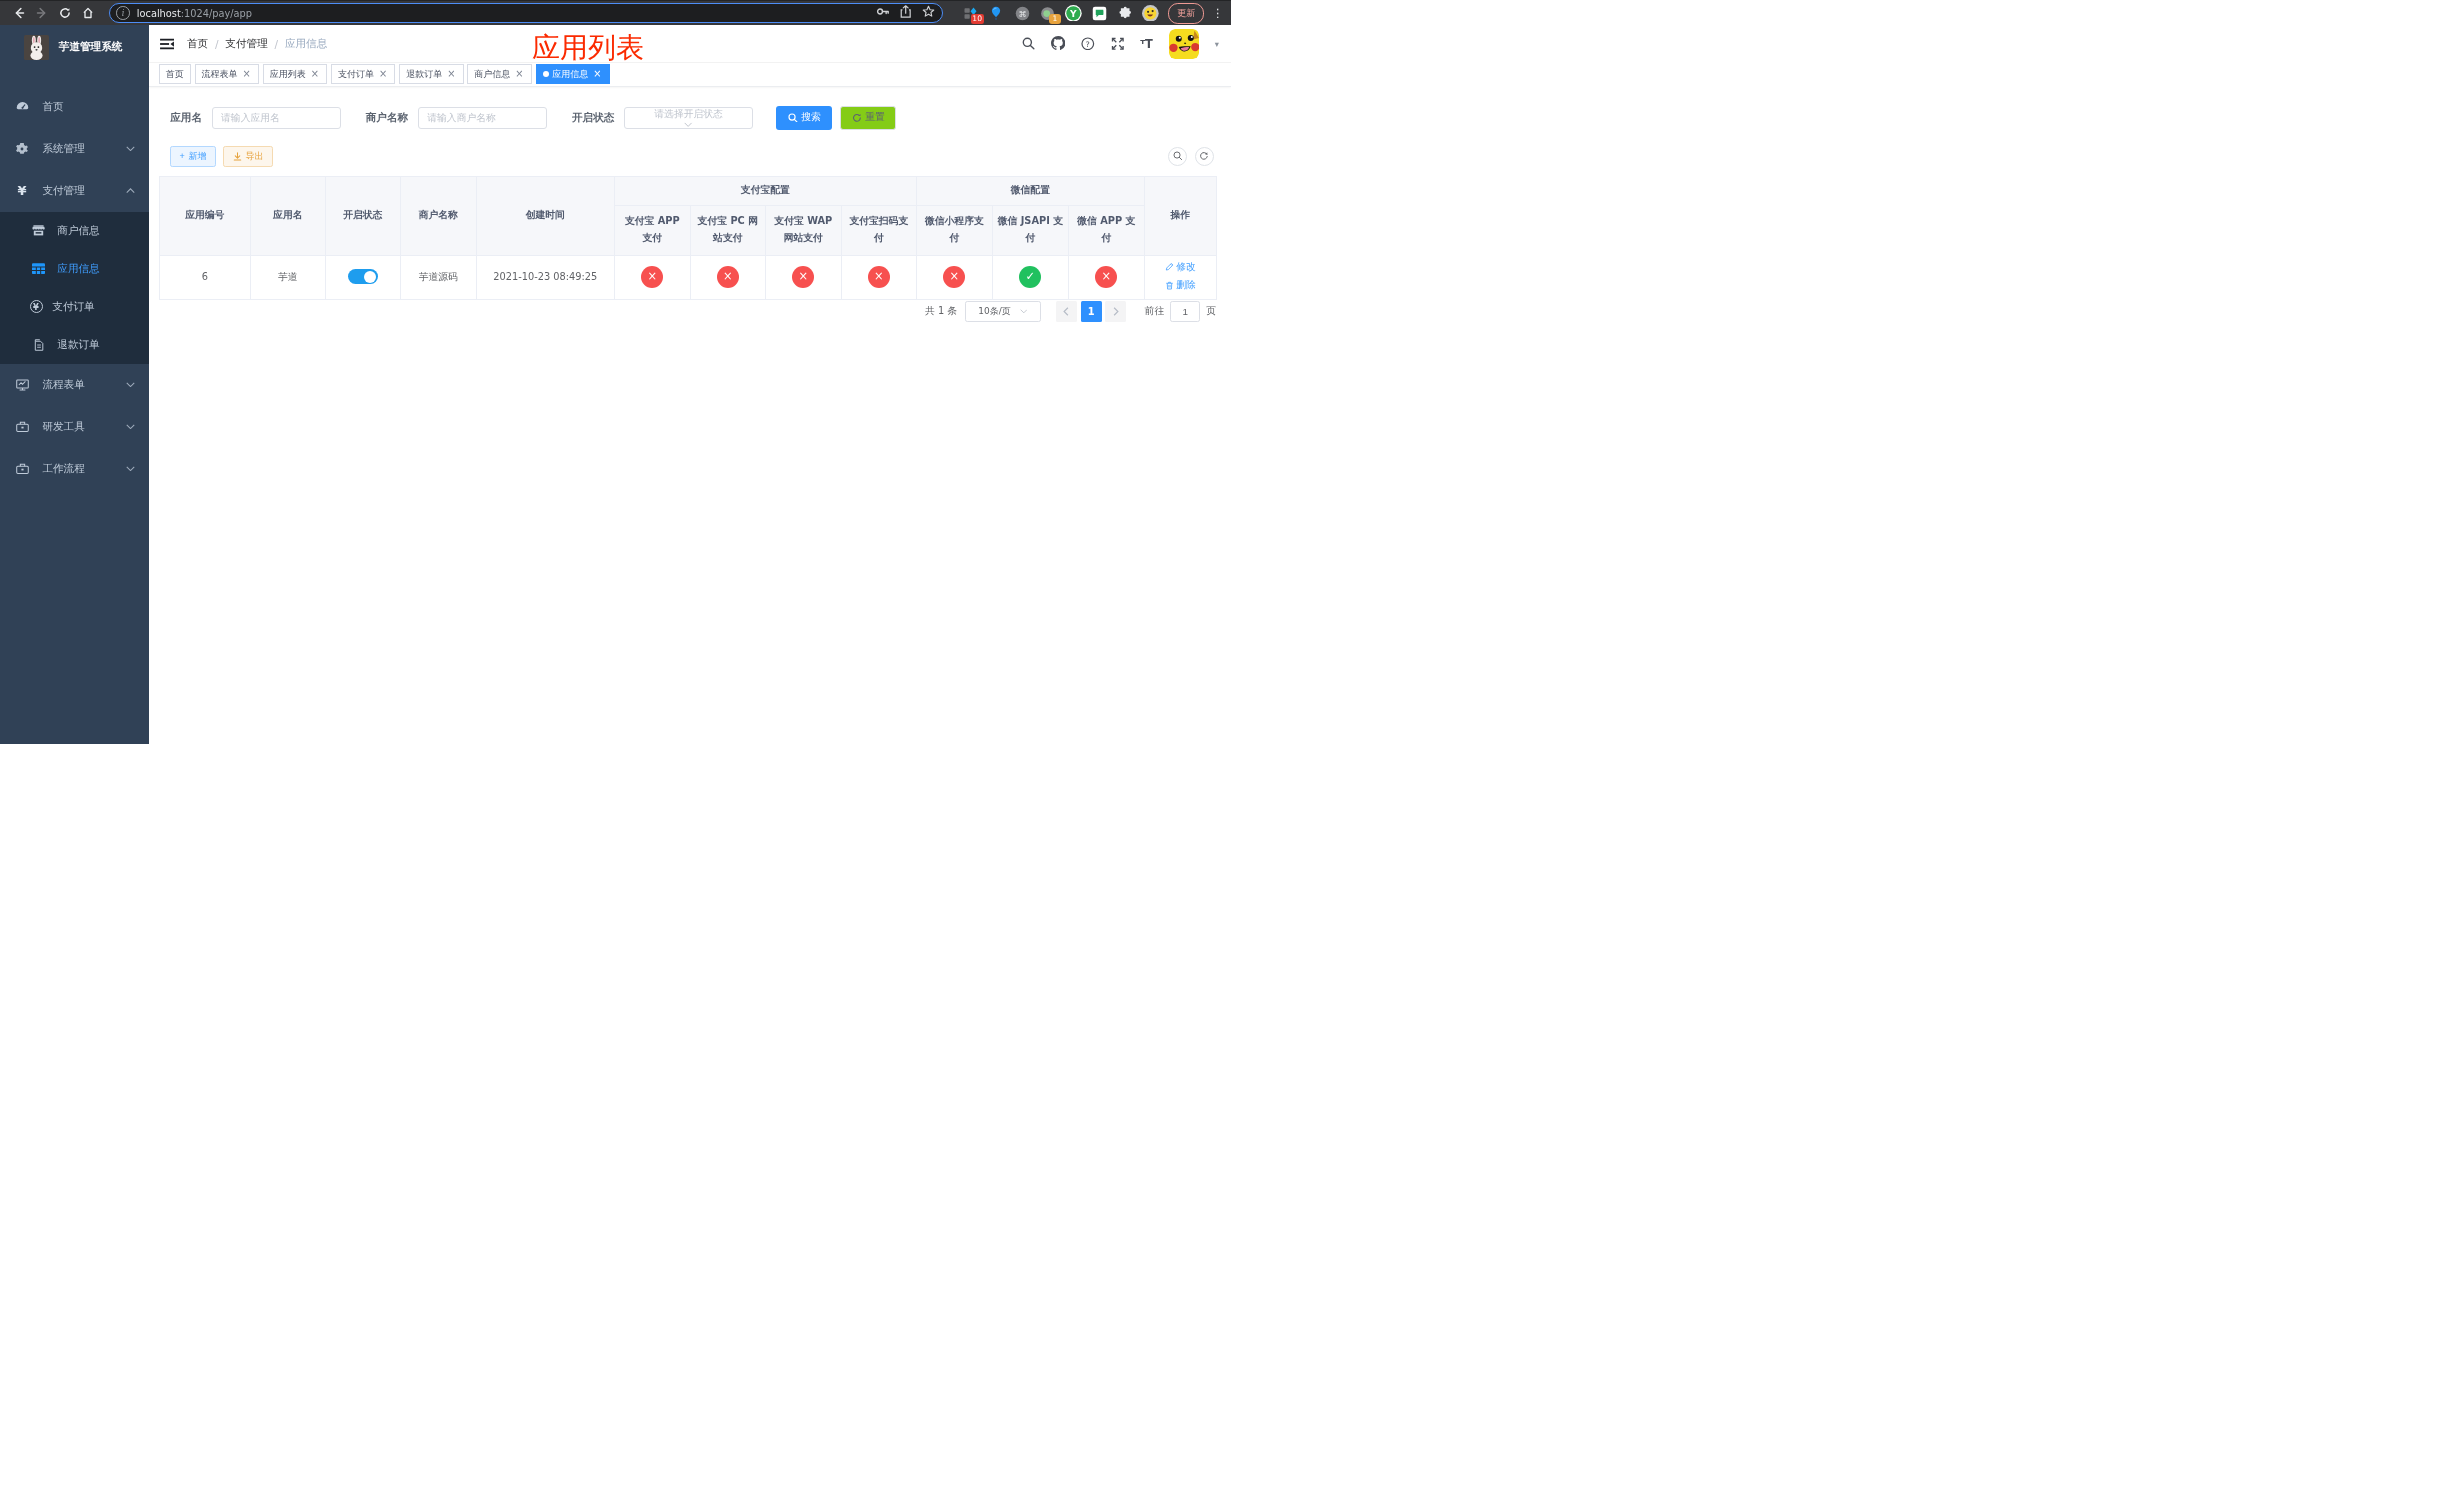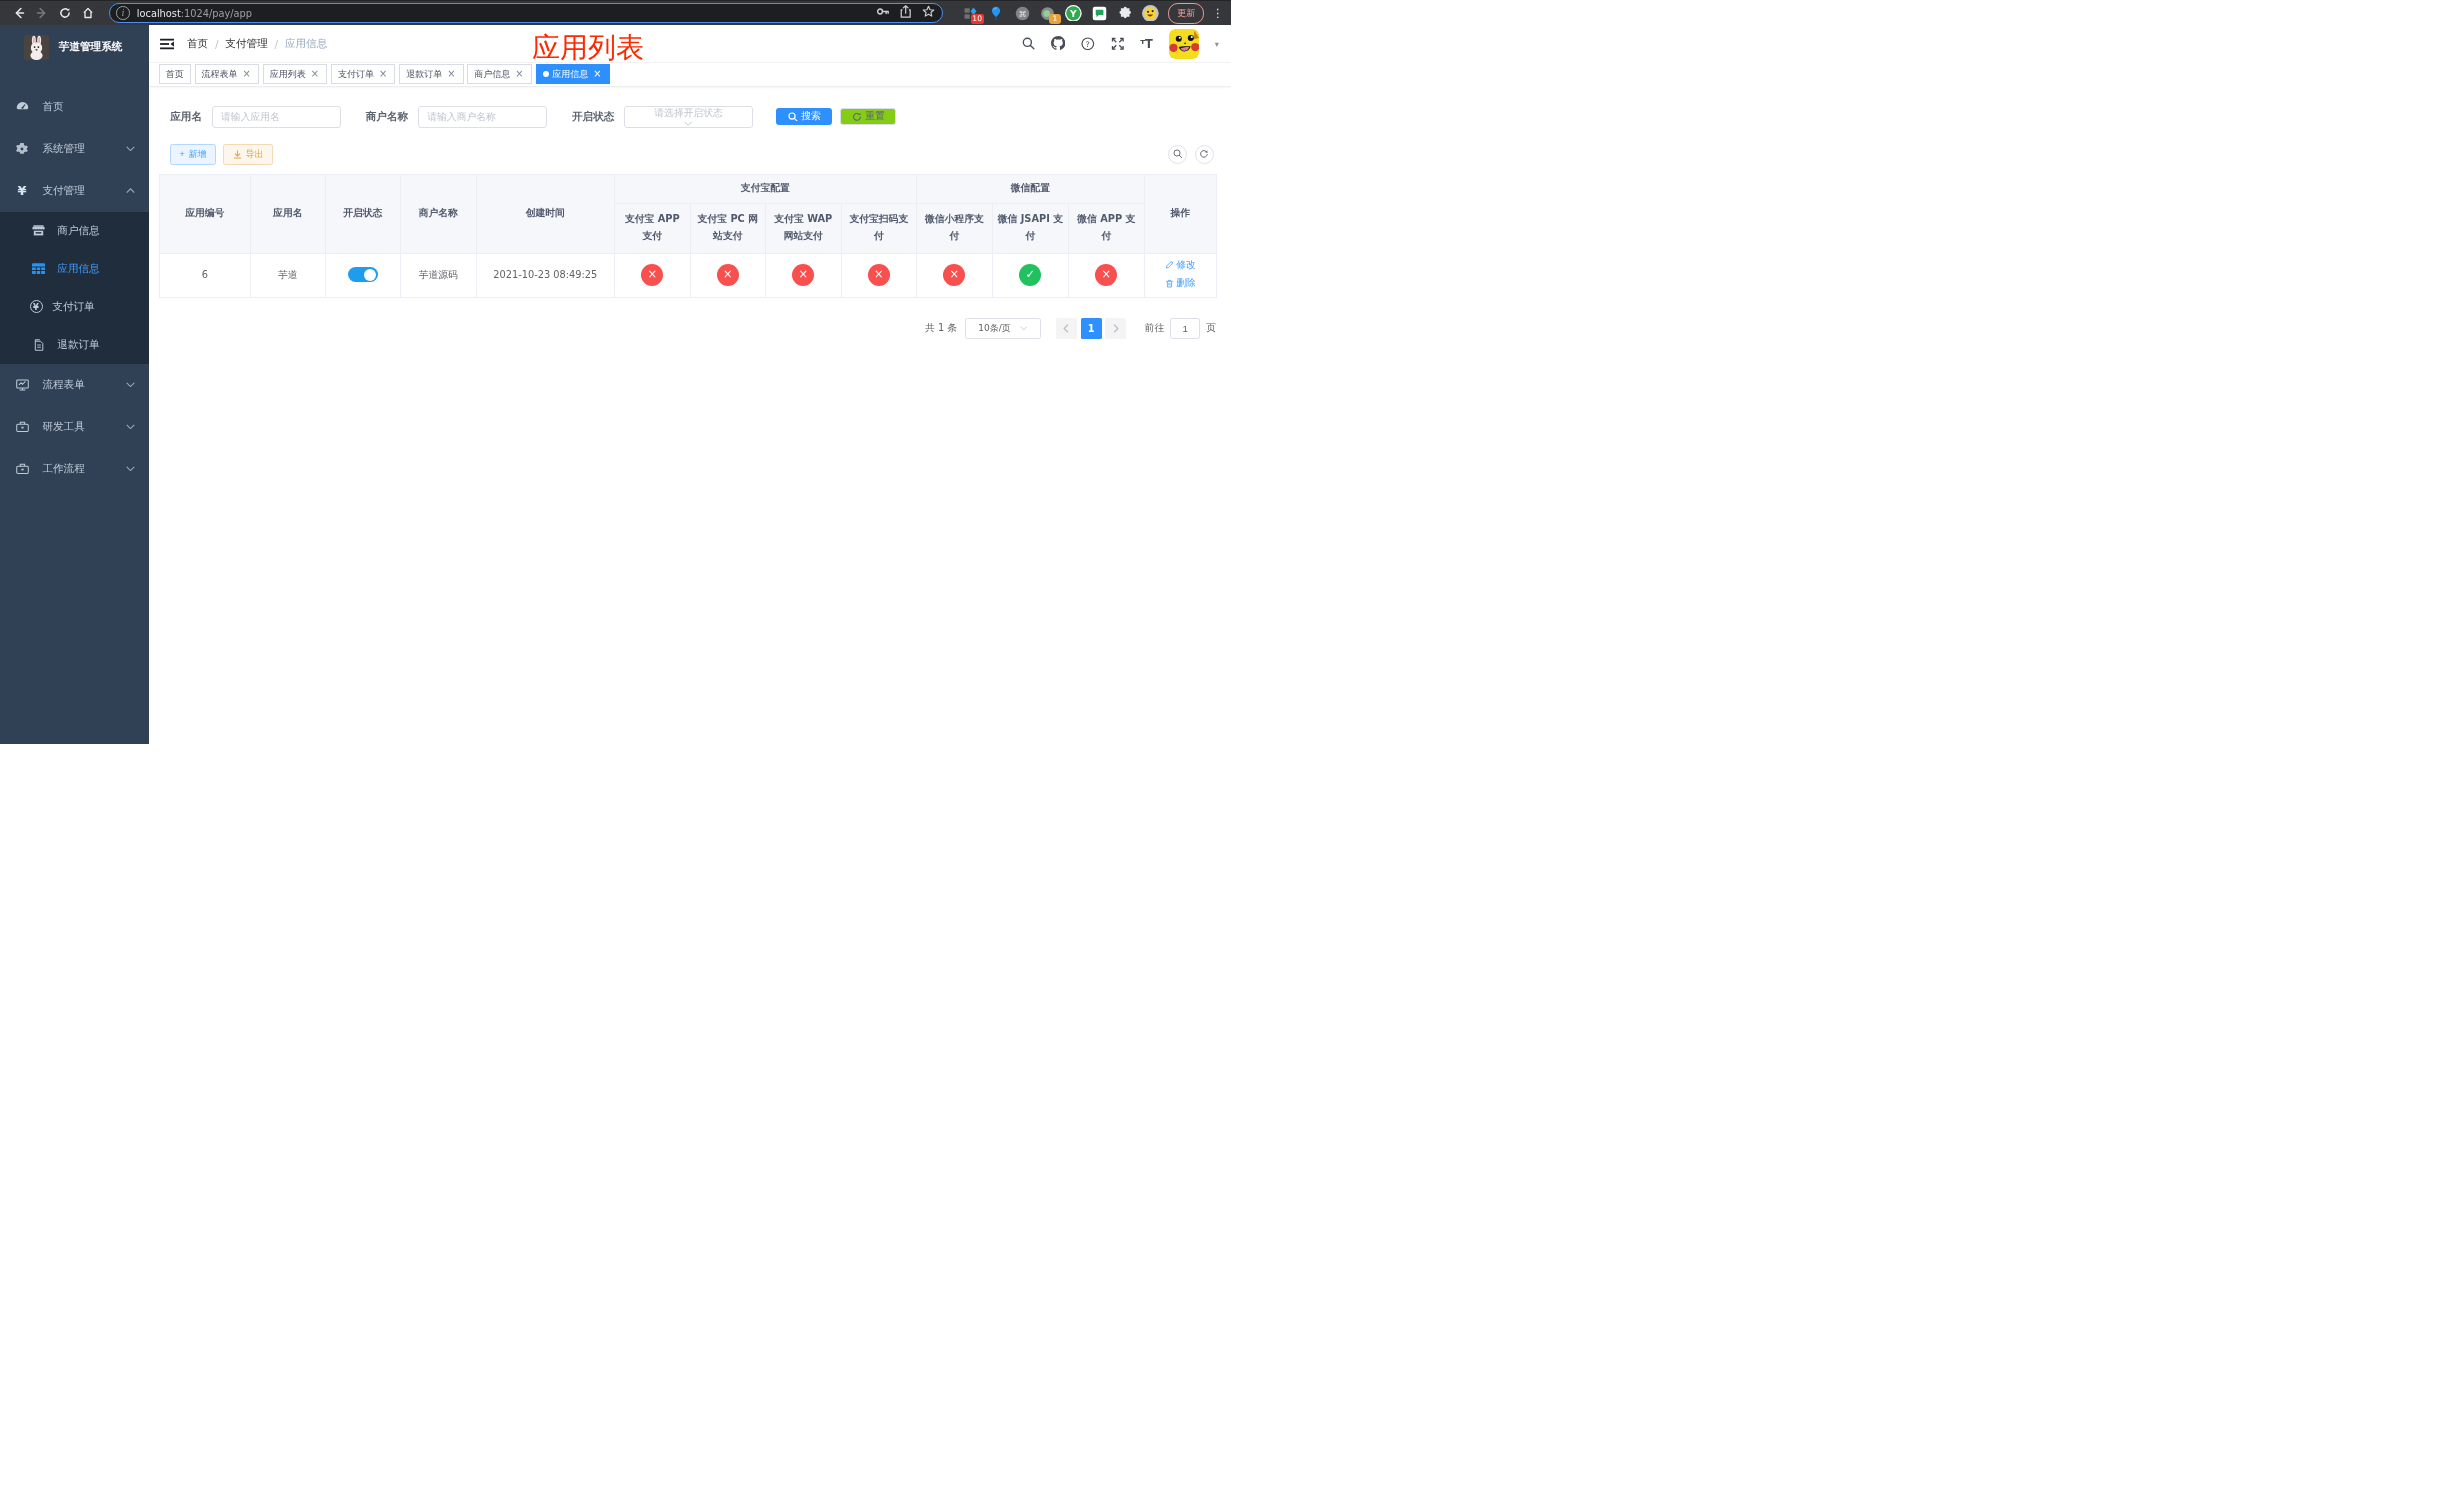--- a/index.html
+++ b/index.html
@@ -85,21 +85,21 @@
   .filter-row { display:flex; align-items:center; margin:19px 0 16.7px 11.4px; font-size:10.6px; }
   .flabel { font-weight:600; color:#5c6470; margin-right:9.8px; white-space:nowrap; }
   .el-input { width:129px; height:22px; border:0.8px solid #dcdfe6; border-radius:3px;
     padding:0 8.3px; font-size:9.8px; color:#606266; background:#fff; outline:none; }
   .el-input::placeholder { color:#bfc4cd; }
   .gap { width:25px; }
   .el-select { width:129px; height:22px; border:0.8px solid #dcdfe6; border-radius:3px;
     display:flex; align-items:center; justify-content:space-between; padding:0 8.3px;
     color:#bfc4cd; font-size:9.8px; background:#fff; cursor:pointer;flex-direction:column; }
   .btn { display:inline-flex; align-items:center; gap:3.8px; border-radius:3px; font-size:9.8px;
-    height:17px; padding:0 10.6px; cursor:pointer; border:0.8px solid transparent; white-space:nowrap; }
+    height:24px; padding:0 10.6px; cursor:pointer; border:0.8px solid transparent; white-space:nowrap; }
   .btn-primary { background:#2e90fe; color:#fff; margin-left:23px; }
   .btn-plain { background:#84cc16; border-color:#dcdfe6; color:#5c6470; margin-left:7.6px;justify-content:center; }
   .toolbar-row { display:flex; align-items:center; margin:0 2.3px 9px 11.4px; }
   .btn-sm { height:20.4px; padding:0 8.3px; font-size:9px; border-radius:2.3px; }
   .btn-add { background:#ecf5ff; border-color:#b3d8ff; color:#409eff; }
   .btn-export { background:#fdf6ec; border-color:#f5dab1; color:#e6a23c; margin-left:7.6px; }
   .circle-btns { margin-left:auto; display:flex; gap:7.6px; }
   .circle-btn { width:19px; height:19px; border-radius:50%; border:0.8px solid #dfe3e8; background:#fff;
     color:#606266; display:flex; align-items:center; justify-content:center; cursor:pointer; }
 
@@ -117,21 +117,21 @@
   .switch.on { background:#1e9dee; }
   .switch .knob { position:absolute; top:1.5px; left:1.5px; width:12px; height:12px; border-radius:50%;
     background:#fff; transition:left .2s; }
   .switch.on .knob { left:16.7px; }
   .status-circle { width:22px; height:22px; border-radius:50%; display:inline-flex; align-items:center;
     justify-content:center; color:#fff; font-size:11.4px; line-height:1; }
   .op-link { color:#409eff; cursor:pointer; white-space:nowrap; display:inline-flex;
     align-items:center; gap:2.3px; margin:0 3.8px; }
 
   
-  .pagination { margin-top:20px; display:flex; align-items:center; justify-content:flex-end;
+  .pagination { margin-top:1px; display:flex; align-items:center; justify-content:flex-end;
     font-size:9.8px; color:#606266; }
   .pg-total { margin-right:7.6px; font-weight:400; }
   .pg-size { width:76px; height:21px; border:0.8px solid #dcdfe6; border-radius:2.3px; background:#fff;
     display:flex; align-items:center; justify-content:center; gap:9px; font-size:9px;
     color:#606266; cursor:pointer; margin-right:13.6px; }
   .pg-btn { width:21px; height:21px; background:#f4f4f5; border-radius:1.5px; color:#aab0bb;
     display:flex; align-items:center; justify-content:center; cursor:pointer; margin:0 1.5px; }
   .pg-page { width:21px; height:21px; background:#2e90fe; border-radius:1.5px; color:#fff;
     font-weight:bold; display:flex; align-items:center; justify-content:center; margin:0 2.3px; cursor:pointer; }
   .pg-goto { display:flex; align-items:center; gap:6px; margin-left:16.7px; }

